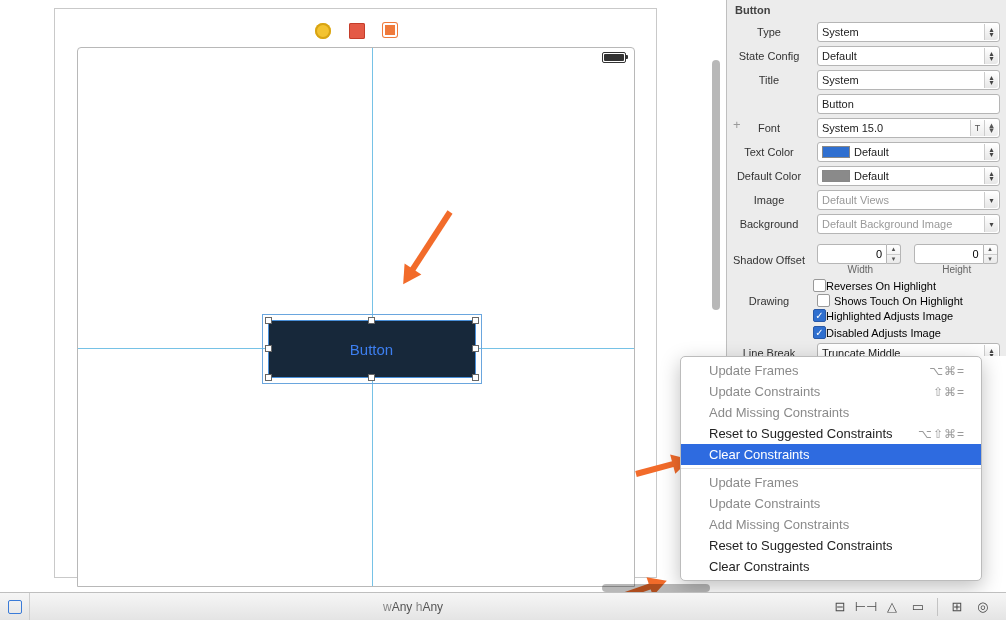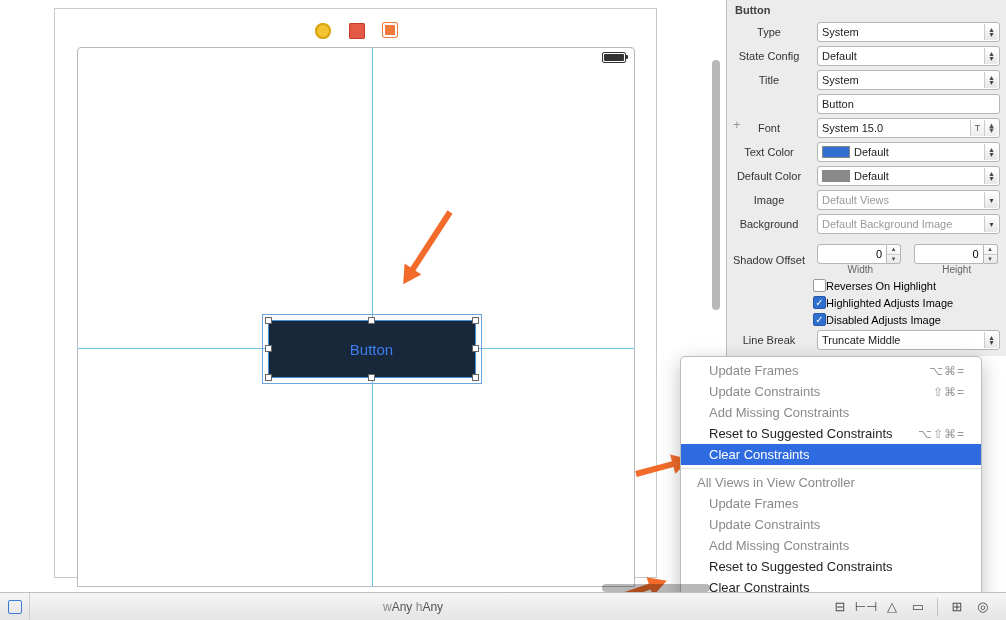--- a/index.html
+++ b/index.html
@@ -472,20 +472,27 @@
         </div>
         <div class="sub-label">Height</div>
       </div>
     </div>
   </div>
 
   <div class="chk-row">
     <div class="chk"></div>
     <span>Reverses On Highlight</span>
   </div>
+  <div class="form-row" style="padding-top:0;padding-bottom:0">
+    <div class="form-label">Drawing</div>
+    <div style="flex:1;display:flex;align-items:center;gap:4px">
+      <div class="chk"></div>
+      <span>Shows Touch On Highlight</span>
+    </div>
+  </div>
   <div class="chk-row">
     <div class="chk on">✓</div>
     <span>Highlighted Adjusts Image</span>
   </div>
   <div class="chk-row">
     <div class="chk on">✓</div>
     <span>Disabled Adjusts Image</span>
   </div>
 
   <div class="form-row">
@@ -513,21 +520,20 @@
     <span>Add Missing Constraints</span>
   </div>
   <div class="menu-item enabled">
     <span>Reset to Suggested Constraints</span>
     <span class="menu-shortcut">⌥⇧⌘=</span>
   </div>
   <div class="menu-item highlight enabled">
     <span>Clear Constraints</span>
   </div>
   <div class="menu-sep"></div>
-  <div class="menu-section-header">All Views in View Controller</div>
   <div class="menu-item">
     <span>Update Frames</span>
   </div>
   <div class="menu-item">
     <span>Update Constraints</span>
   </div>
   <div class="menu-item">
     <span>Add Missing Constraints</span>
   </div>
   <div class="menu-item enabled">

